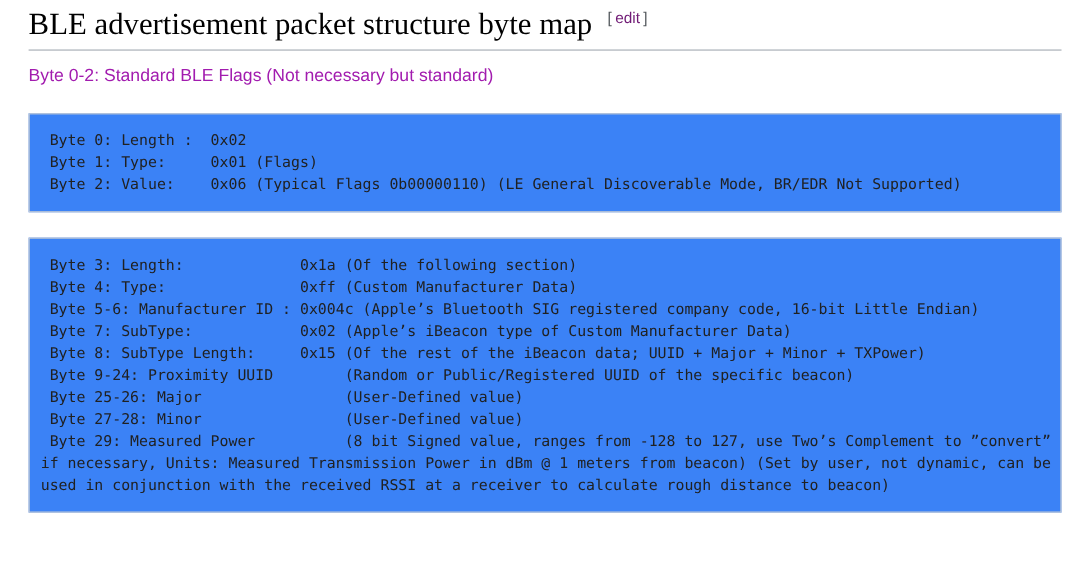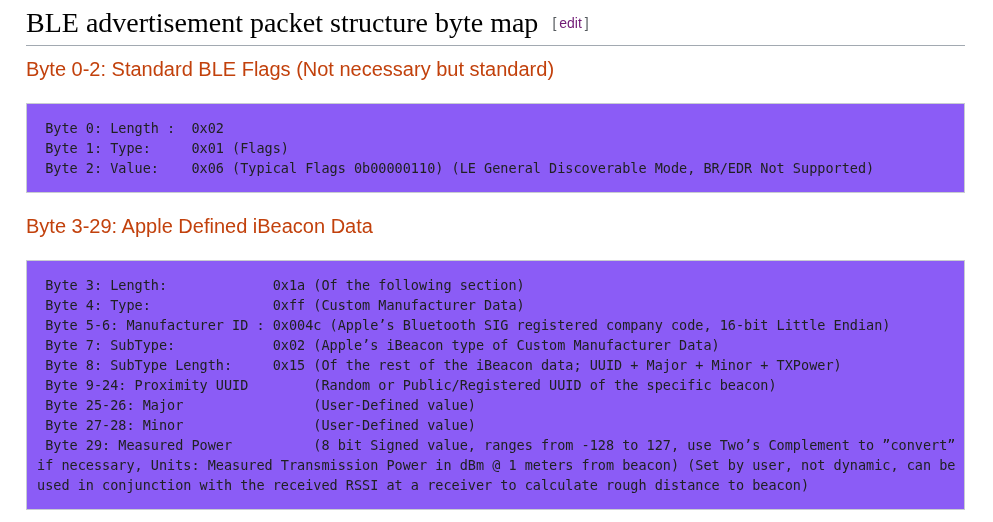--- a/index.html
+++ b/index.html
@@ -9,21 +9,21 @@
     background: #ffffff;
     color: #202122;
   }
   .page {
     width: 993px;
     padding: 8px 28px 10px 26px;
     font-family: "Liberation Sans", sans-serif;
   }
   .heading-row {
     display: flex;
-    align-items: center;
+    align-items: flex-start;
     border-bottom: 1px solid #a2a9b1;
     padding-bottom: 7px;
   }
   h1.page-title {
     margin: 0;
     font-family: "Liberation Serif", "DejaVu Serif", serif;
     font-weight: normal;
     font-size: 28px;
     line-height: 30px;
     color: #000000;
@@ -35,31 +35,31 @@
     white-space: nowrap;
   }
   .editsection .bracket { color: #54595d; }
   .editsection a.edit-link {
     color: #701a75;
     text-decoration: none;
     cursor: pointer;
     margin: 0 3px;
   }
   p.section-label {
-    font-size: 20px;
+    font-size: 16px;
     line-height: 21px;
     margin: 13px 0 23px 0;
-    color: #c2410c;
+    color: #a21caf;
   }
   pre.code-block {
     font-family: "DejaVu Sans Mono", "Liberation Mono", monospace;
     font-size: 13.5px;
     line-height: 20px;
     color: #202122;
-    background: #8b5cf6;
+    background: #3b82f6;
     border: 1px solid #c8ccd1;
     padding: 14px 10px;
     margin: 0 0 23px 0;
     white-space: pre;
     overflow: hidden;
   }
 </style>
 </head>
 <body>
 
@@ -69,21 +69,20 @@
     <h1 class="page-title">BLE advertisement packet structure byte map</h1>
     <span class="editsection"><span class="bracket">[</span><a class="edit-link">edit</a><span class="bracket">]</span></span>
   </div>
 
   <p class="section-label">Byte 0-2: Standard BLE Flags (Not necessary but standard)</p>
 
   <pre class="code-block"> Byte 0: Length :  0x02
  Byte 1: Type:     0x01 (Flags)
  Byte 2: Value:    0x06 (Typical Flags 0b00000110) (LE General Discoverable Mode, BR/EDR Not Supported)</pre>
 
-  <p class="section-label">Byte 3-29: Apple Defined iBeacon Data</p>
 
   <pre class="code-block"> Byte 3: Length:             0x1a (Of the following section)
  Byte 4: Type:               0xff (Custom Manufacturer Data)
  Byte 5-6: Manufacturer ID : 0x004c (Apple’s Bluetooth SIG registered company code, 16-bit Little Endian)
  Byte 7: SubType:            0x02 (Apple’s iBeacon type of Custom Manufacturer Data)
  Byte 8: SubType Length:     0x15 (Of the rest of the iBeacon data; UUID + Major + Minor + TXPower)
  Byte 9-24: Proximity UUID        (Random or Public/Registered UUID of the specific beacon)
  Byte 25-26: Major                (User-Defined value)
  Byte 27-28: Minor                (User-Defined value)
  Byte 29: Measured Power          (8 bit Signed value, ranges from -128 to 127, use Two’s Complement to ”convert”

